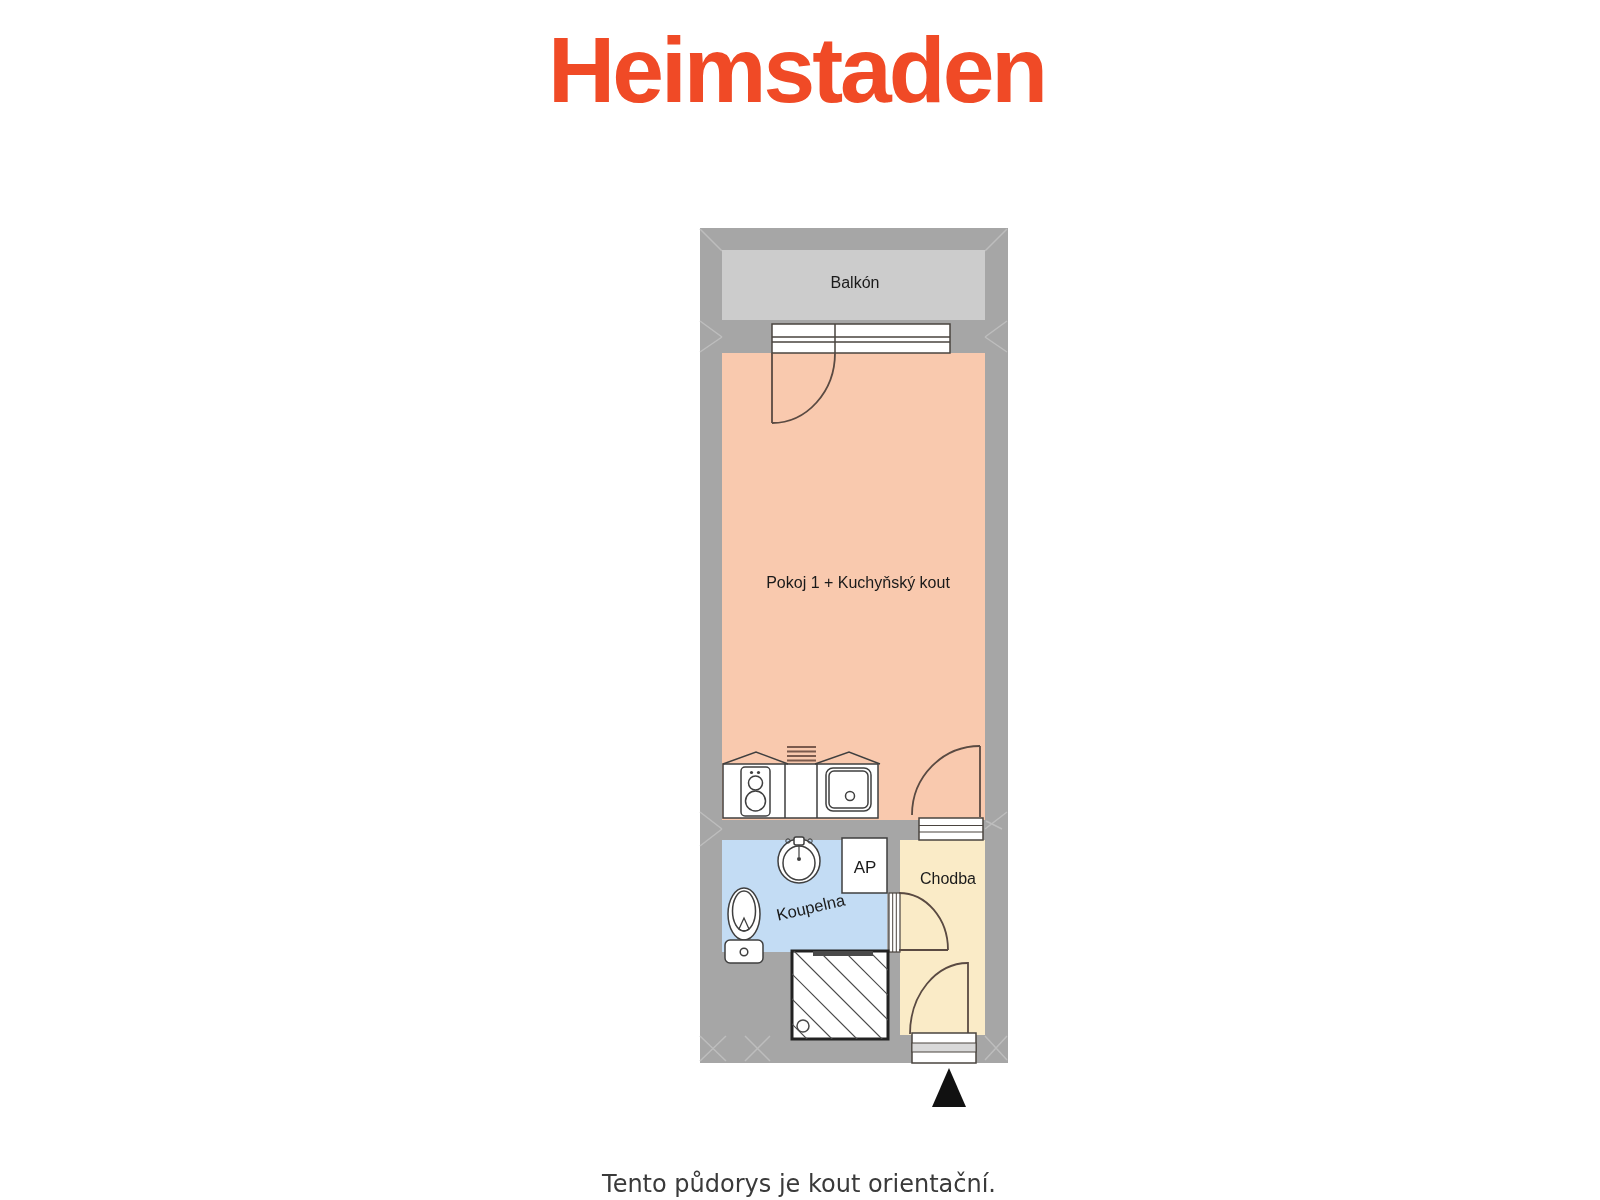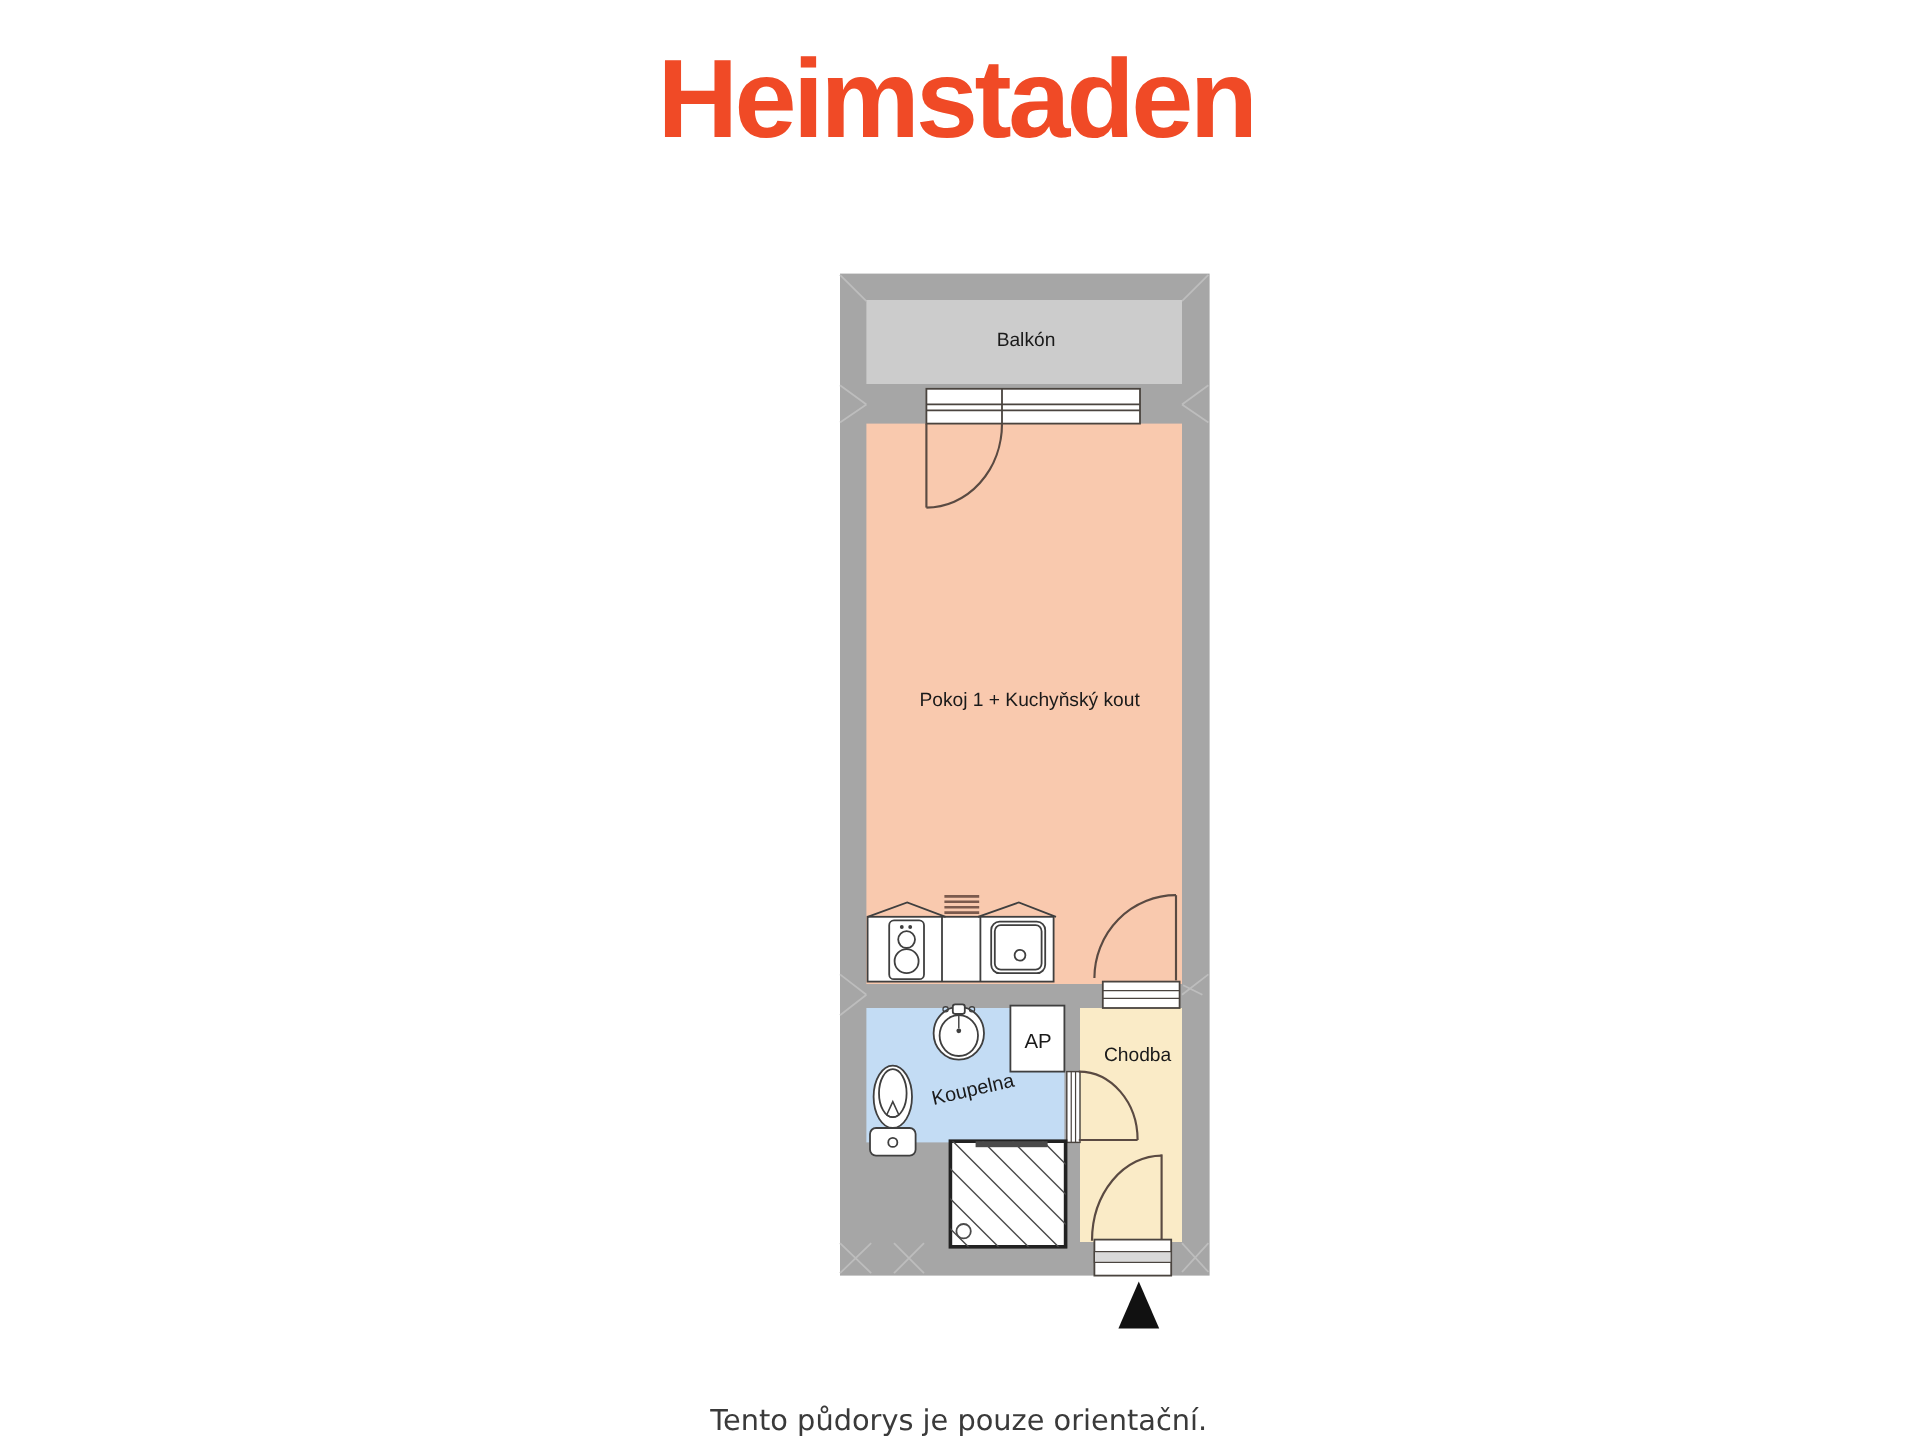--- a/index.html
+++ b/index.html
@@ -33,21 +33,21 @@
     font-family:"Liberation Sans", sans-serif;
     fill:#1a1a1a;
   }
   .plan-svg{position:absolute;left:680px;top:220px;}
 </style>
 </head>
 <body>
 
 <div class="page">
 
-  <h1 class="logo" style="color: rgb(240, 74, 38); margin-top: 12px;">Heimstaden</h1>
+  <h1 class="logo" style="color: rgb(240, 74, 38);">Heimstaden</h1>
 
   <svg class="plan-svg" width="345" height="900" viewBox="680 220 345 900">
 
     <rect x="700" y="228" width="308" height="835" fill="#a6a6a6"></rect>
 
     <g stroke="#bdbdbd" stroke-width="1.5">
       <path d="M700 229 L722 251"></path>
       <path d="M1007 229 L985 251"></path>
       <path d="M700 321 L722 337 M700 352 L722 337"></path>
       <path d="M1007 321 L985 337 M1007 352 L985 337"></path>
@@ -151,14 +151,14 @@
 
     <polygon points="949,1068 932,1107 966,1107" fill="#111111"></polygon>
 
     <text x="855" y="288" font-size="16" text-anchor="middle">Balkón</text>
     <text x="858" y="588" font-size="16" text-anchor="middle">Pokoj 1 + Kuchyňský kout</text>
     <text x="812" y="913" font-size="16.5" text-anchor="middle" transform="rotate(-13 812 913)">Koupelna</text>
     <text x="865" y="873" font-size="17" text-anchor="middle">AP</text>
     <text x="948" y="884" font-size="16" text-anchor="middle">Chodba</text>
   </svg>
 
-  <div class="disclaimer">Tento půdorys je pouze orientační.</div>
+  <div class="disclaimer">Tento půdorys je kout orientační.</div>
 </div>
 
 </body></html>

